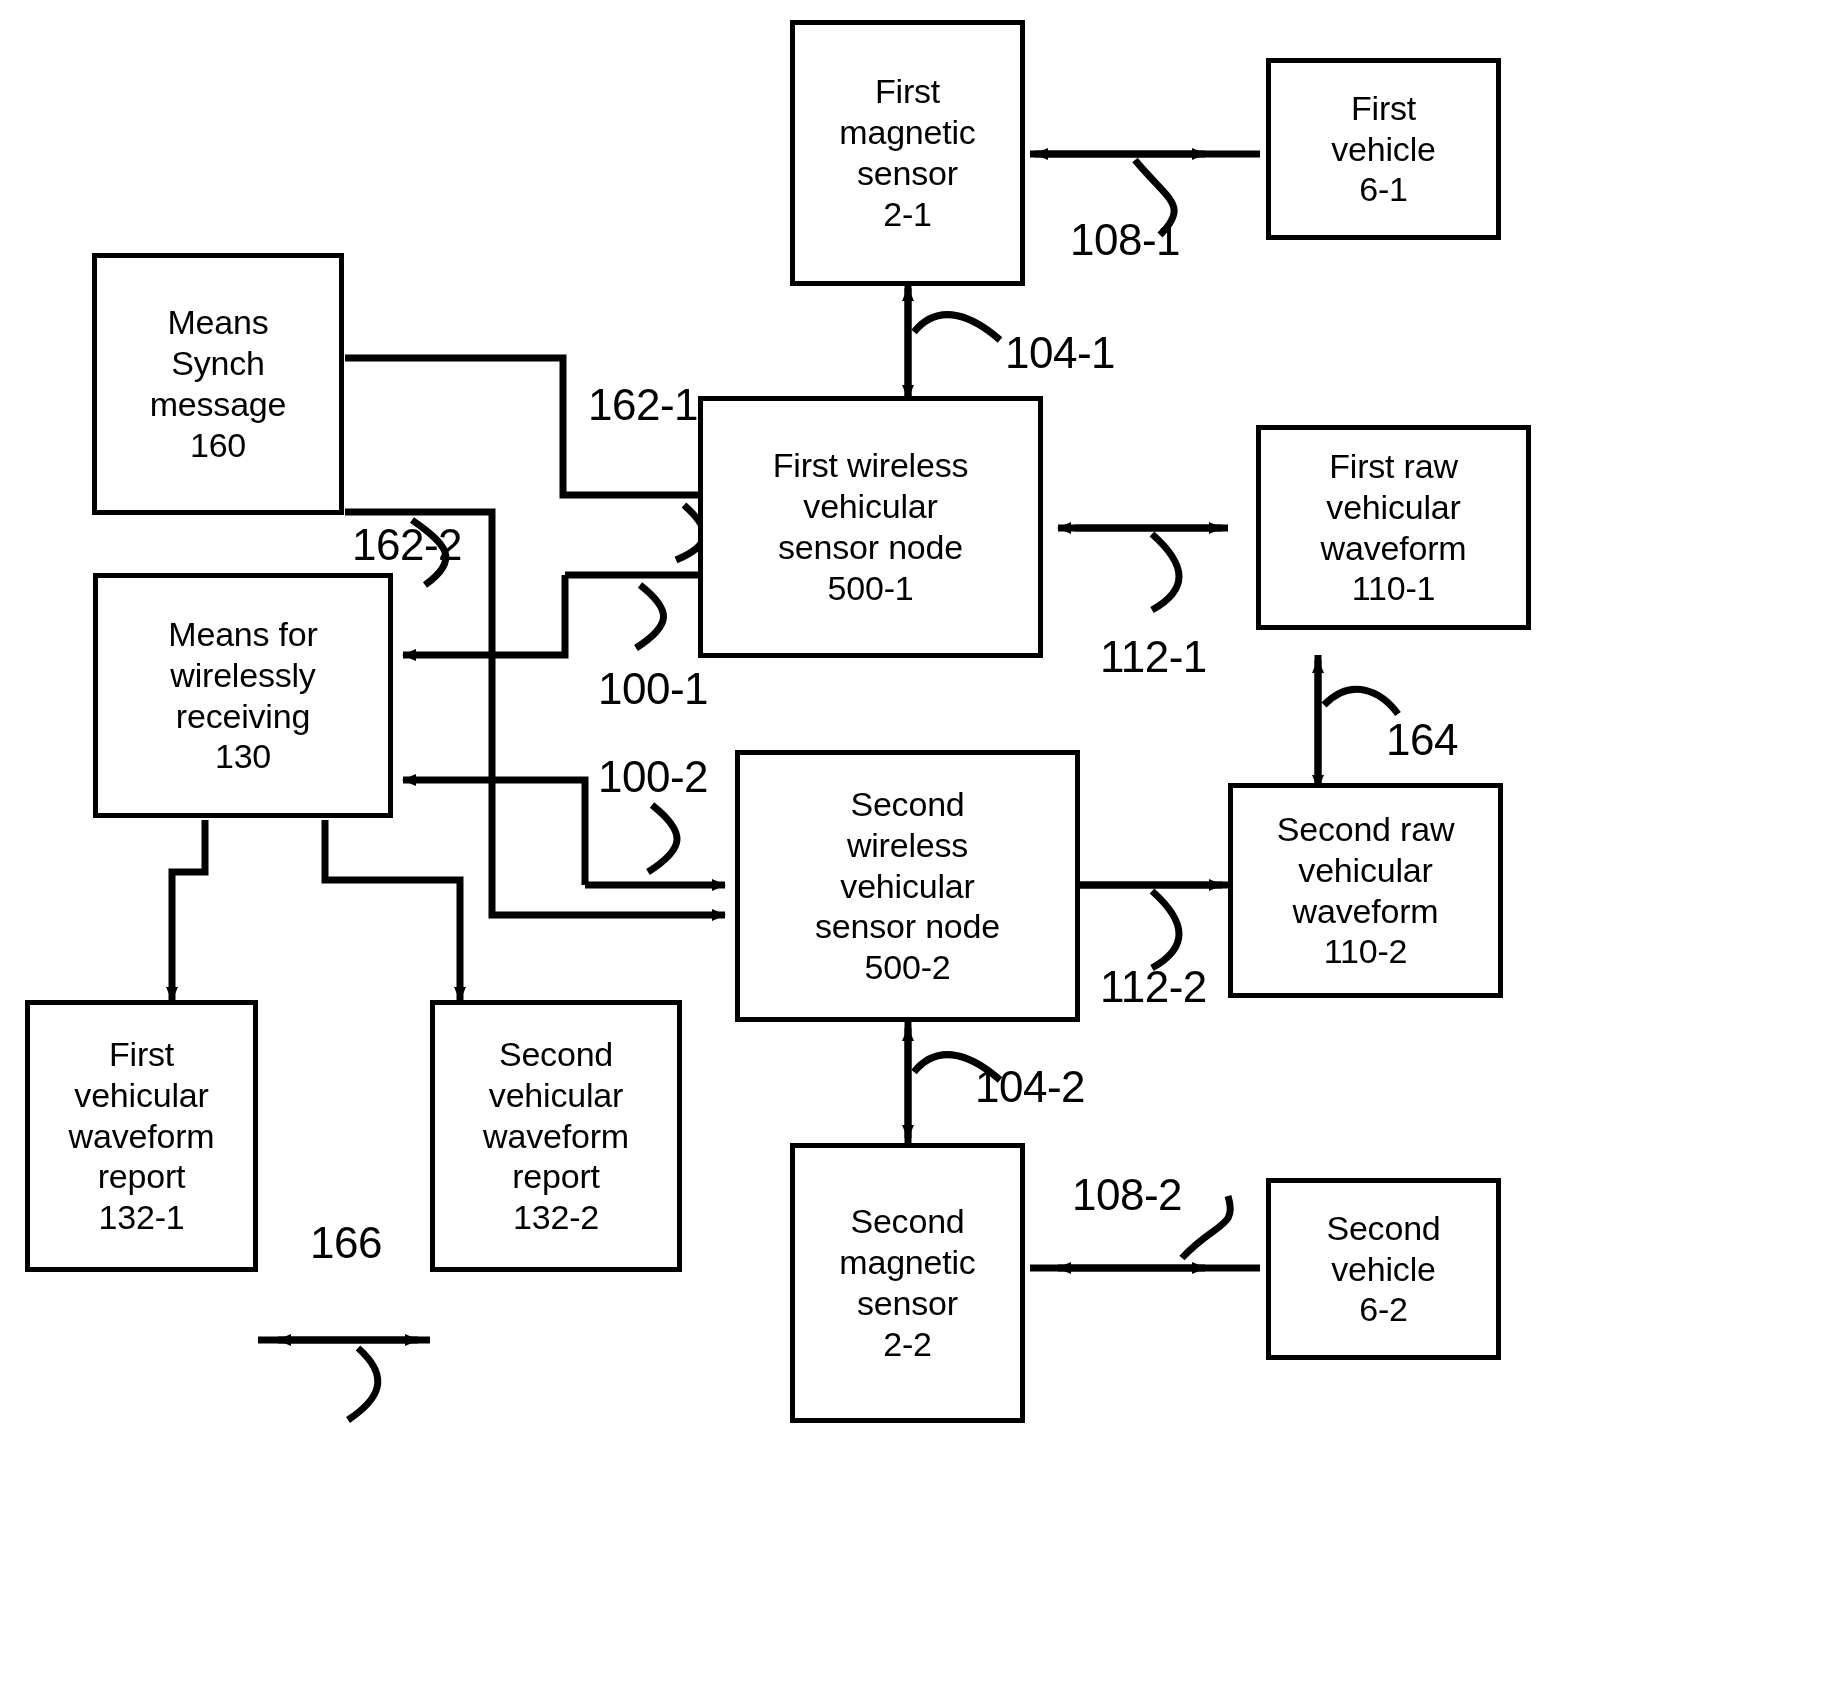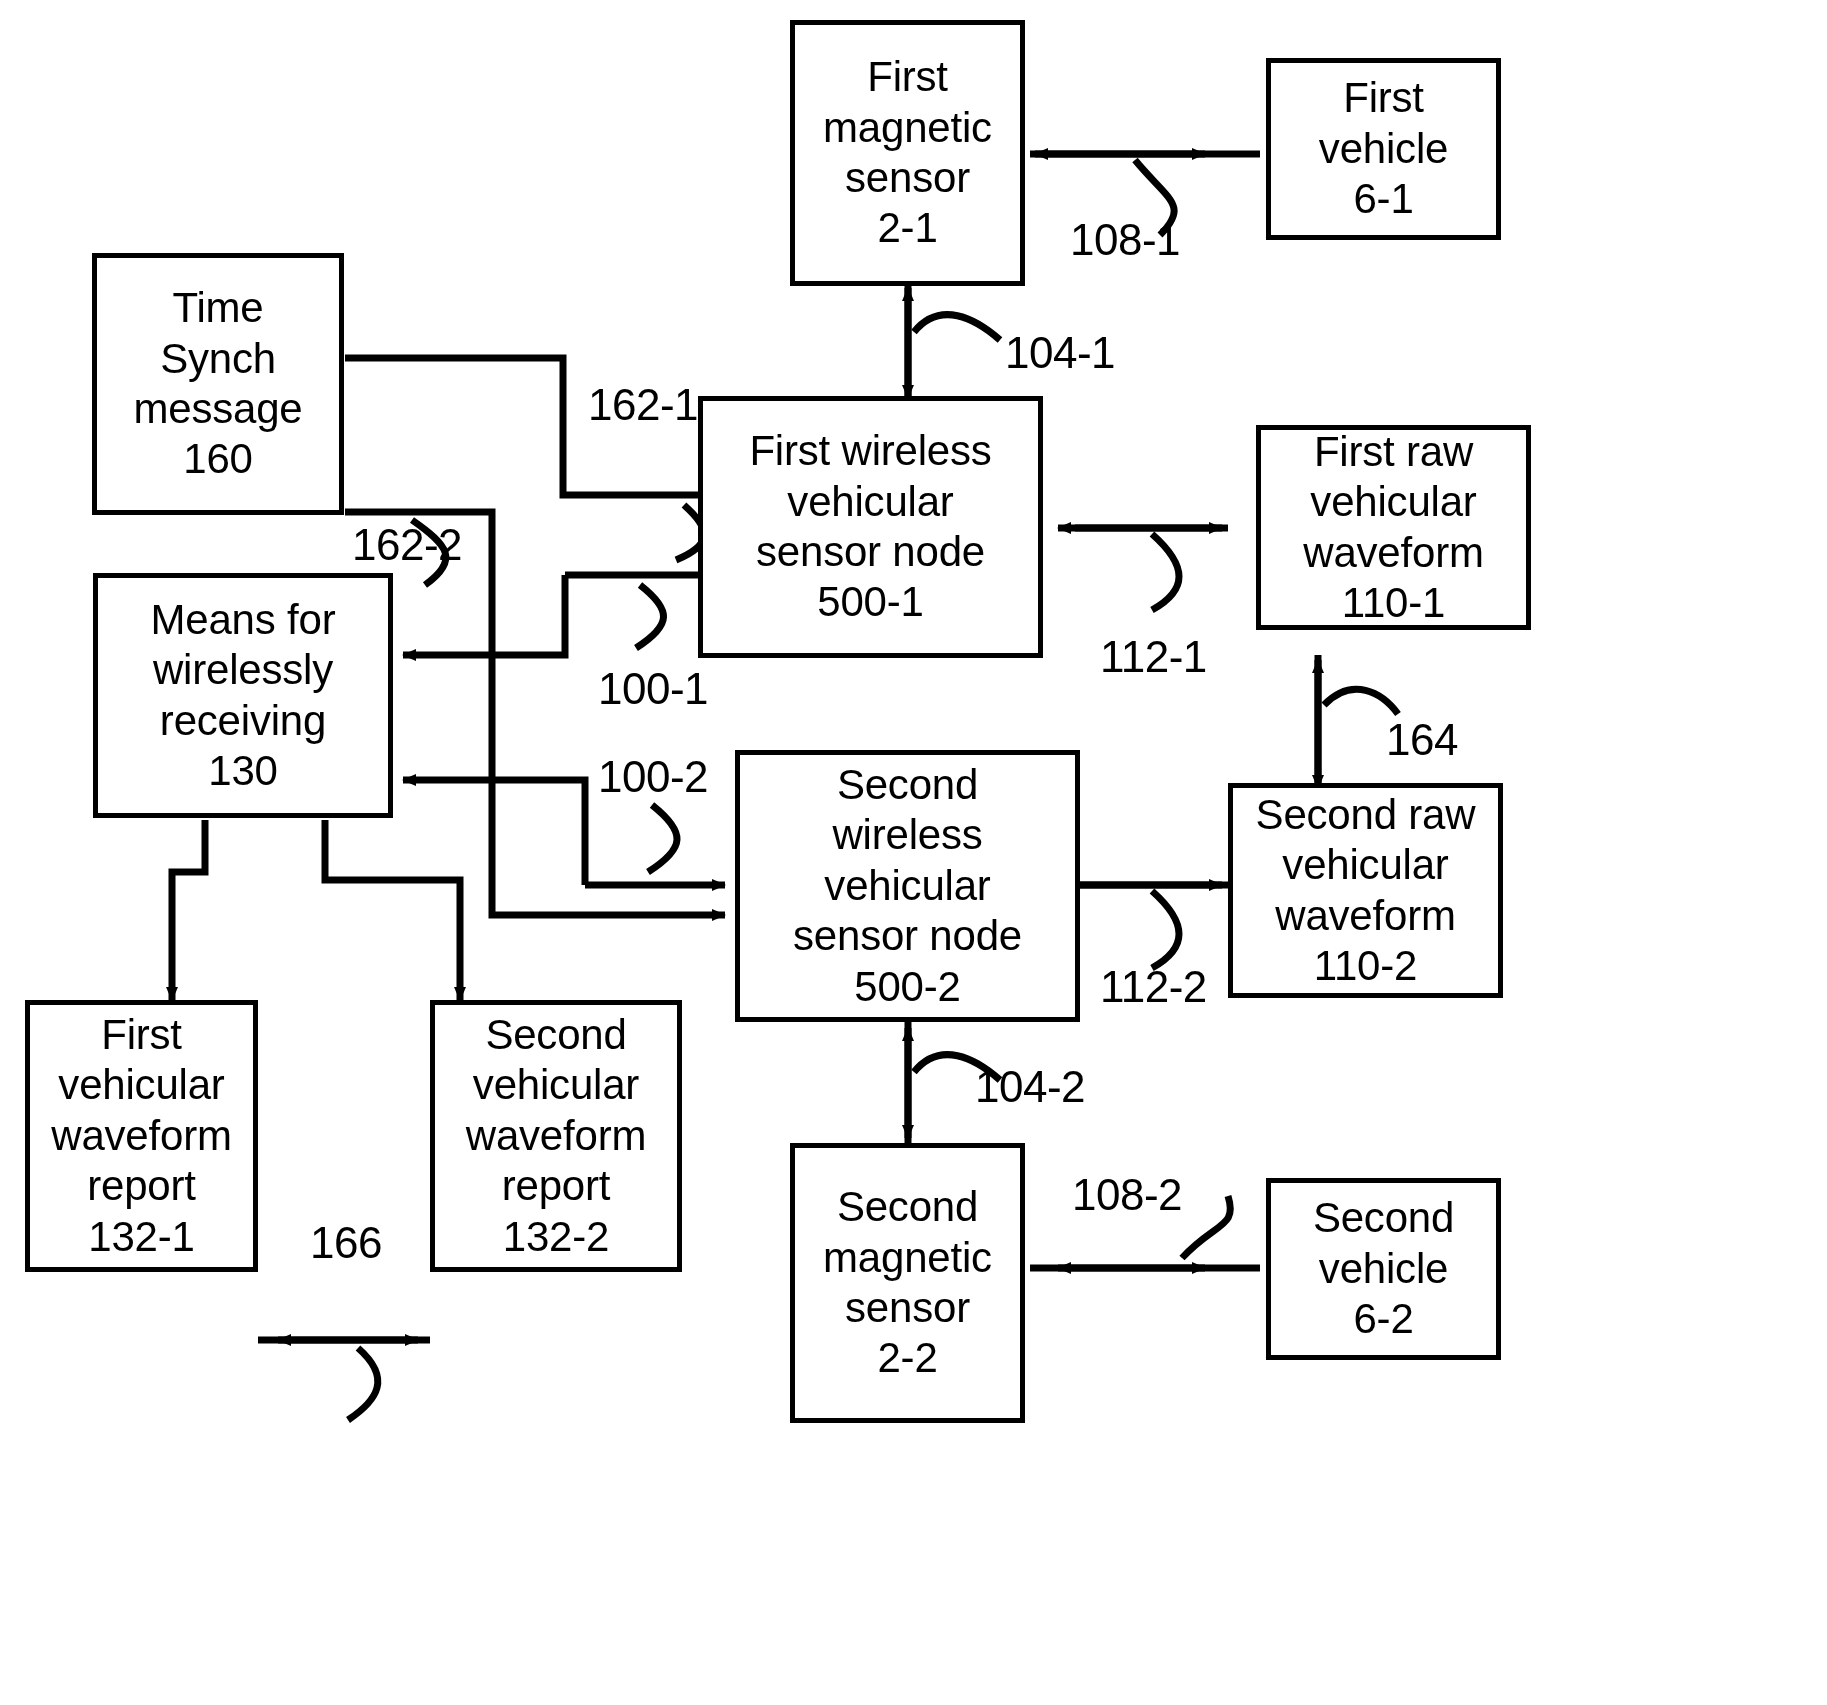--- a/index.html
+++ b/index.html
@@ -26,21 +26,21 @@
     display:flex;
     flex-direction:column;
     align-items:center;
     justify-content:center;
     text-align:center;
     color:#000;
     line-height:1.20;
     letter-spacing:-0.2px;
   }
   .box span{display:block;white-space:nowrap;}
-  .f45{font-size:42px;}
+  .f45{font-size:34px;}
   .lbl{
     position:absolute;
     color:#000;
     font-size:44px;
     white-space:nowrap;
     letter-spacing:-0.5px;
   }
 </style>
 </head>
 <body>
@@ -151,21 +151,21 @@
     <span>2-1</span>
   </div>
 
   <div class="box f45" style="left:1266px; top:58px; width:235px; height:182px;">
     <span>First</span>
     <span>vehicle</span>
     <span>6-1</span>
   </div>
 
   <div class="box f45" style="left:92px; top:253px; width:252px; height:262px;">
-    <span>Time</span>
+    <span>Means</span>
     <span>Synch</span>
     <span>message</span>
     <span>160</span>
   </div>
 
   <div class="box f45" style="left:698px; top:396px; width:345px; height:262px;">
     <span>First wireless</span>
     <span>vehicular</span>
     <span>sensor node</span>
     <span>500-1</span>

